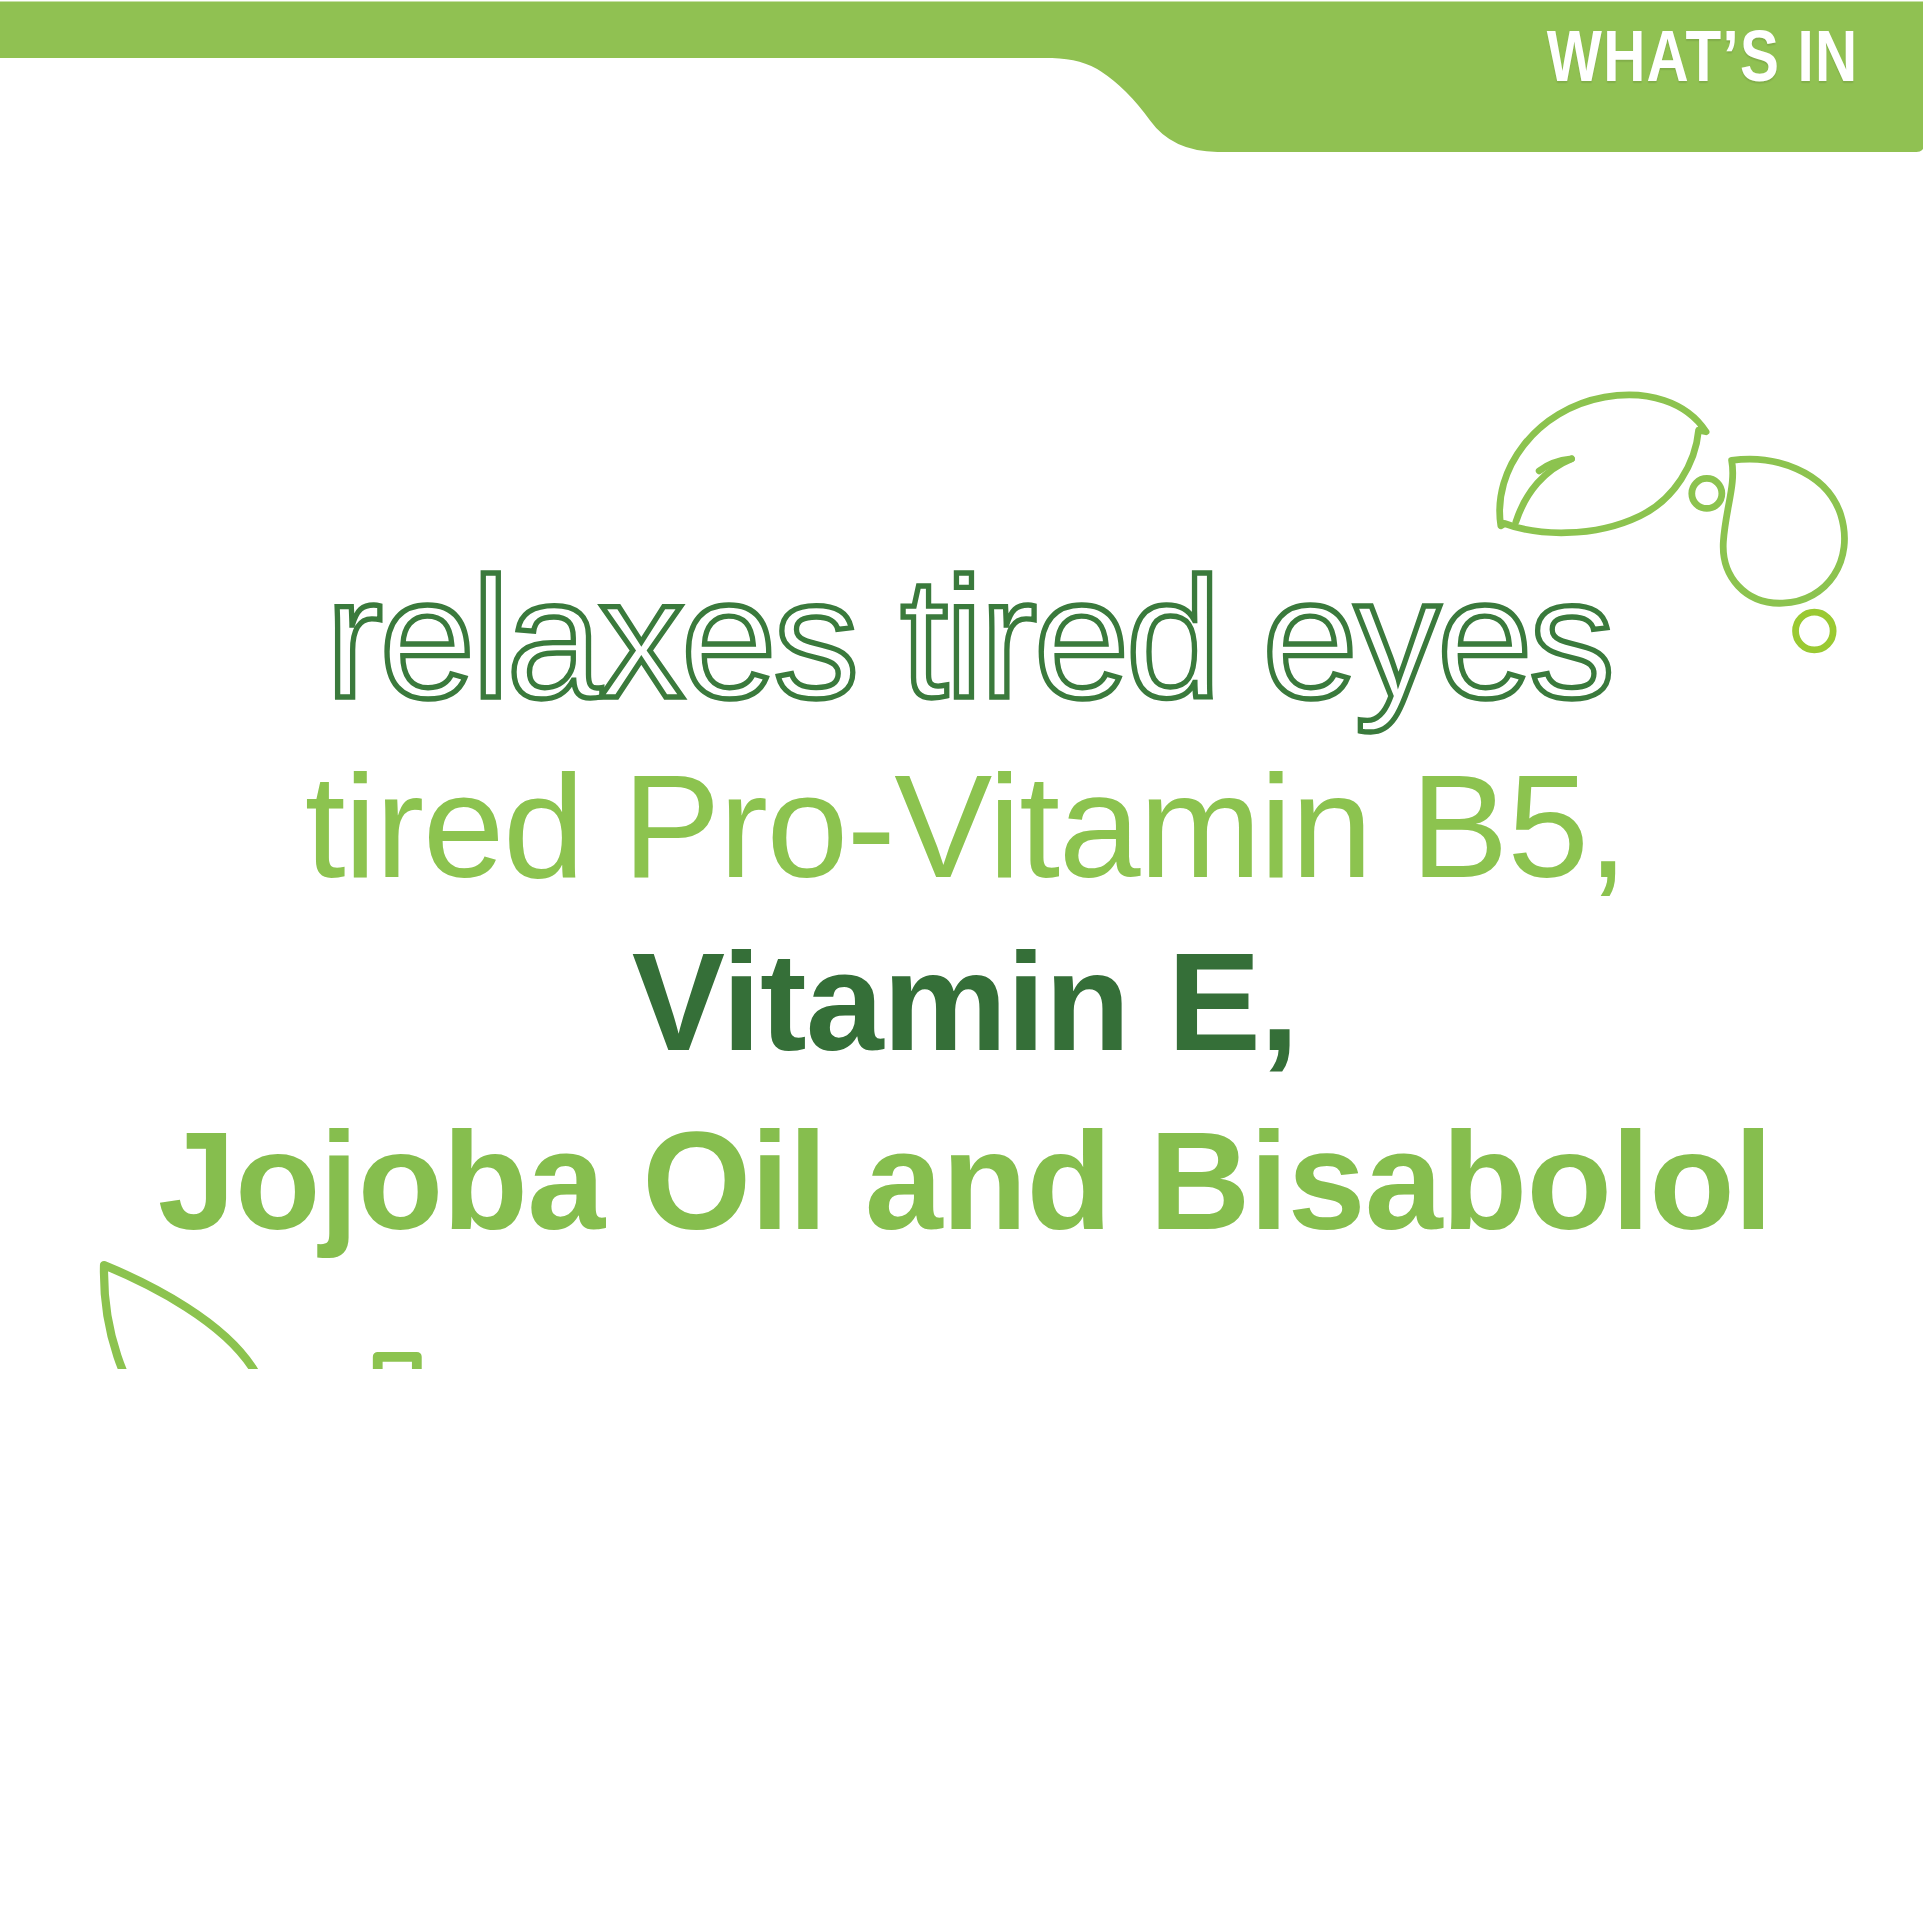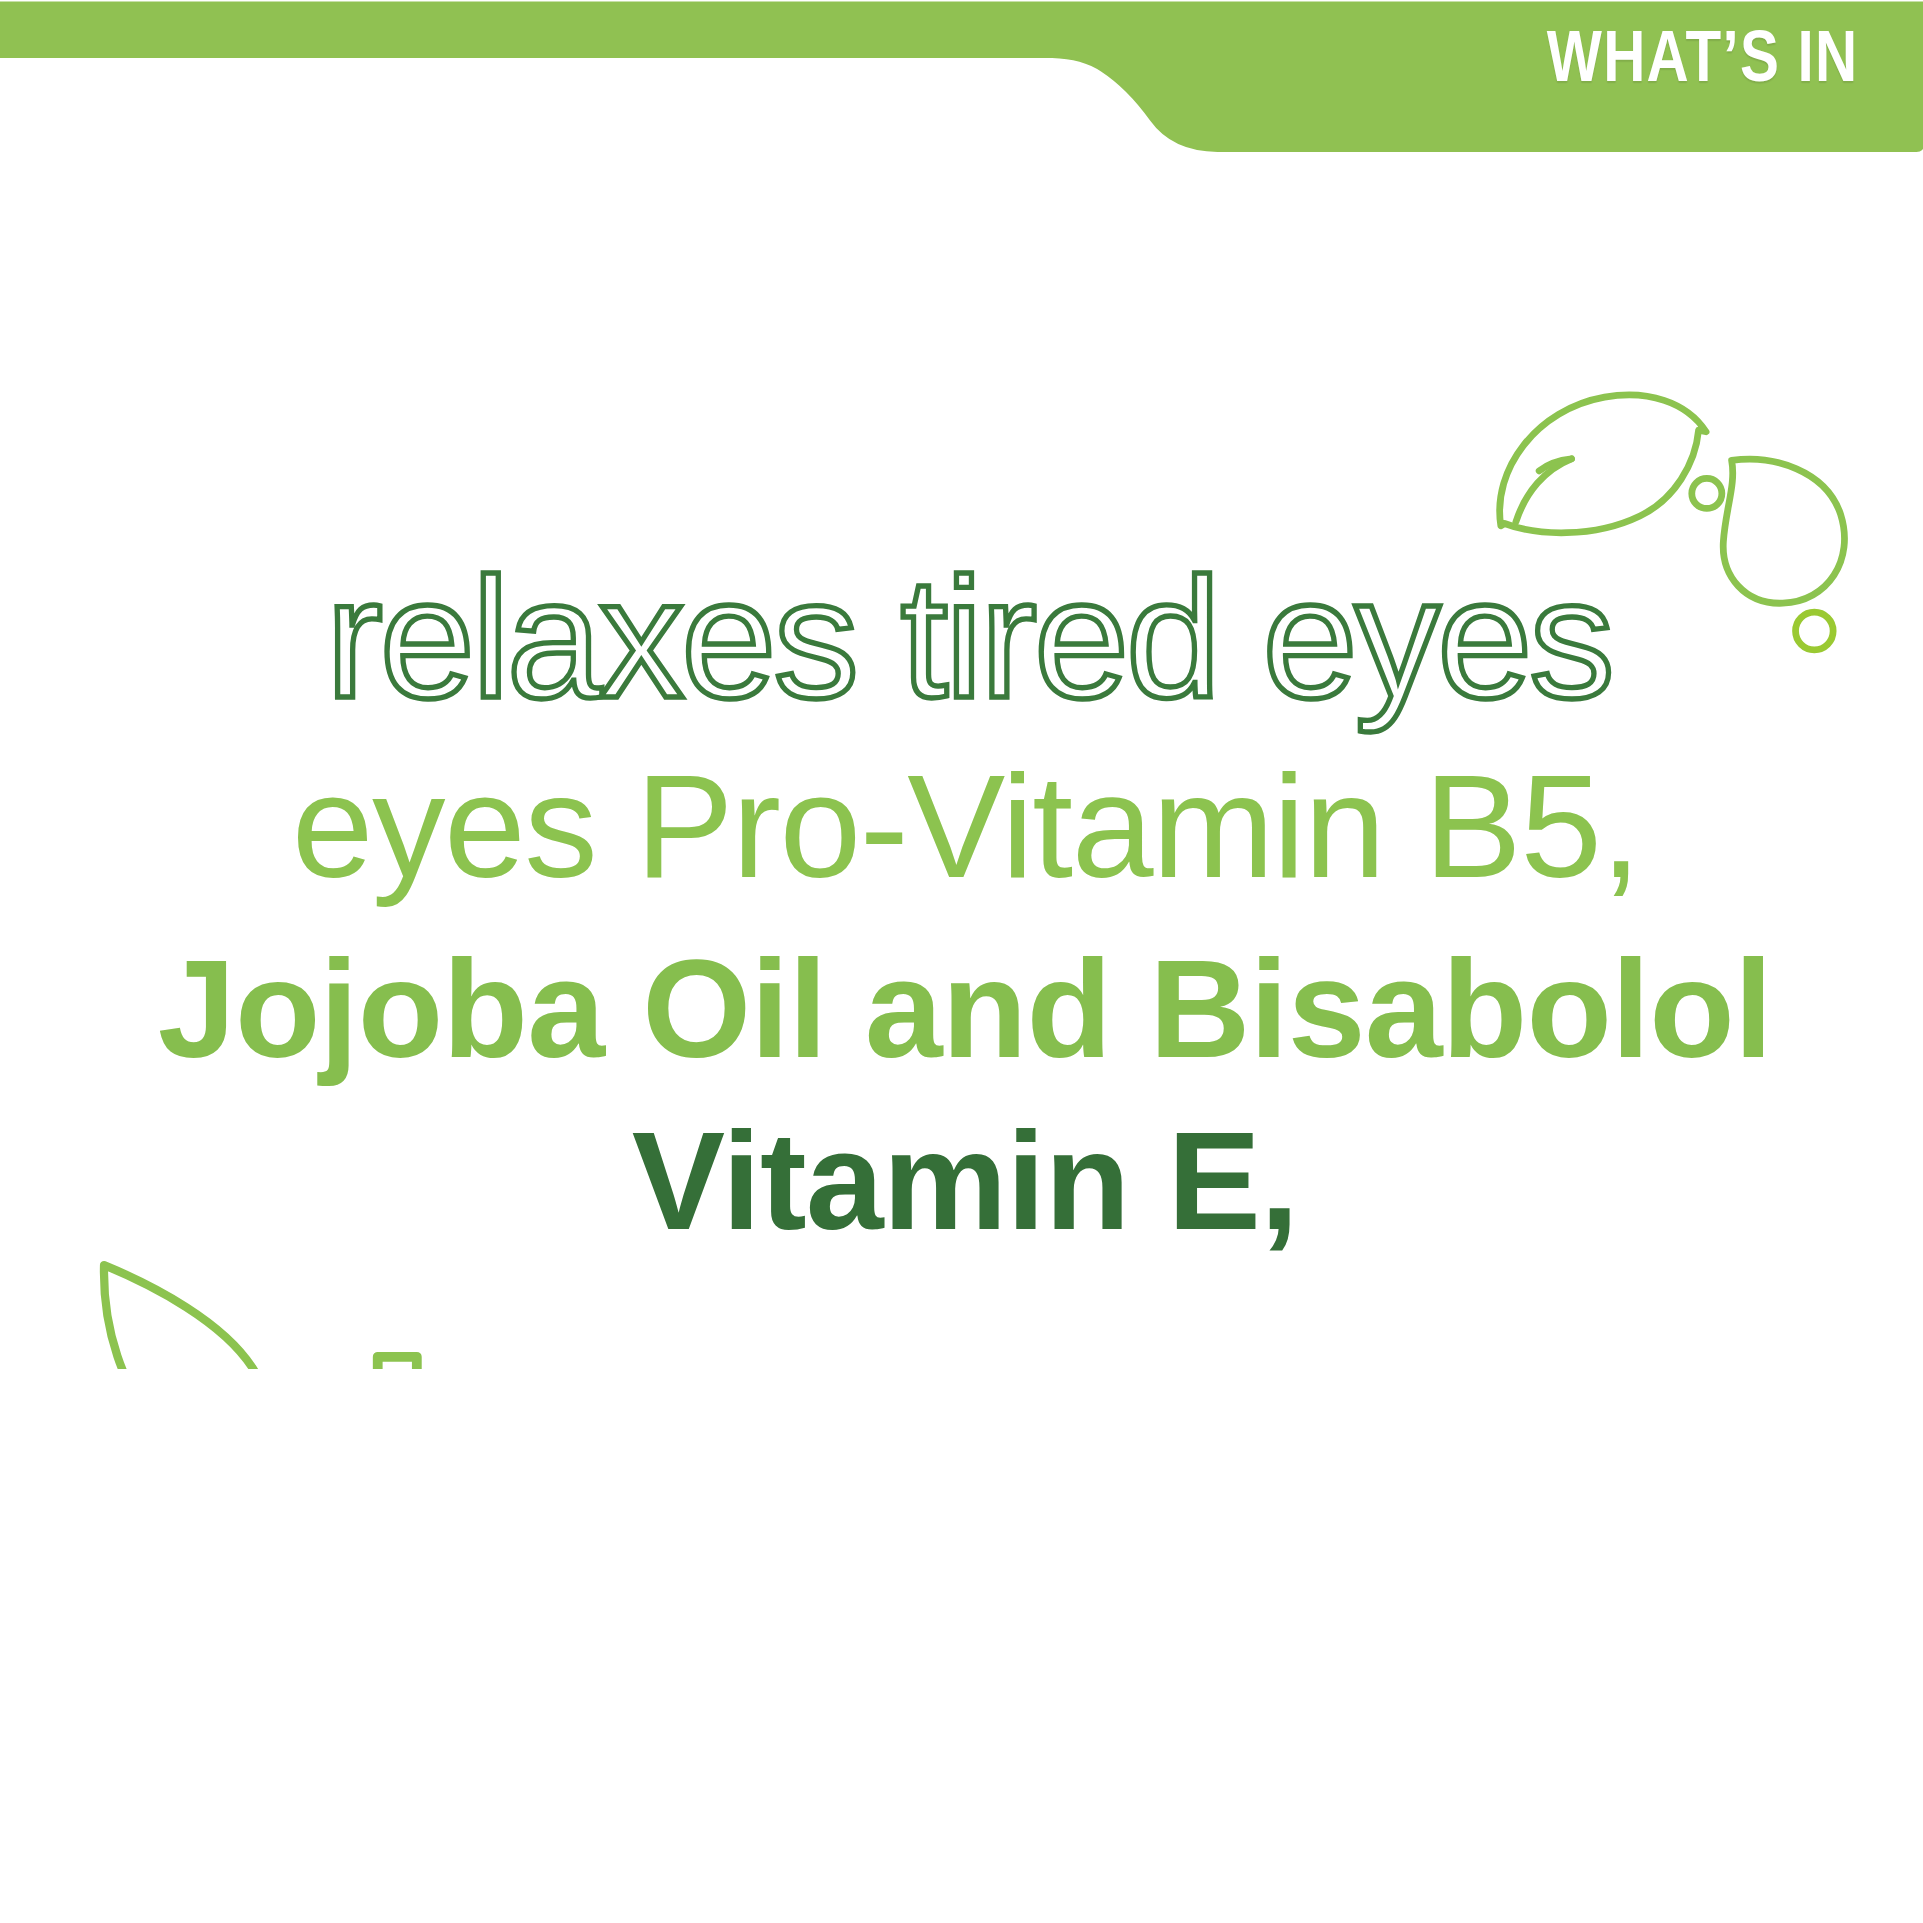--- a/index.html
+++ b/index.html
@@ -141,23 +141,23 @@
                Q1500,118 1465,95
                Q1440,78 1400,77
                L0,77
                Z" fill="#90c152"></path>
     </svg>
     <div id="banner-title">WHAT’S IN</div>
   </div>
 
   <div id="headline">
     <div class="hl-line" id="line-outline">relaxes tired eyes</div>
-    <div class="hl-line" id="line-light">eyes Pro-Vitamin B5,</div>
+    <div class="hl-line" id="line-light">tired Pro-Vitamin B5,</div>
+    <div class="hl-line" id="line-bold-dark">Vitamin E,</div>
     <div class="hl-line" id="line-bold-light">Jojoba Oil and Bisabolol</div>
-    <div class="hl-line" id="line-bold-dark">Vitamin E,</div>
   </div>
 
   <div class="deco" id="deco-top-right">
     <svg width="406" height="301" viewBox="0 0 540 400" xmlns="http://www.w3.org/2000/svg" fill="none" stroke="#8cc34f" stroke-width="9" stroke-linecap="round" stroke-linejoin="round">
 
       <path d="M37,195
                C25,120 85,40 175,24
                C232,14 284,30 310,70
                L300,68
                C296,112 268,160 222,182

